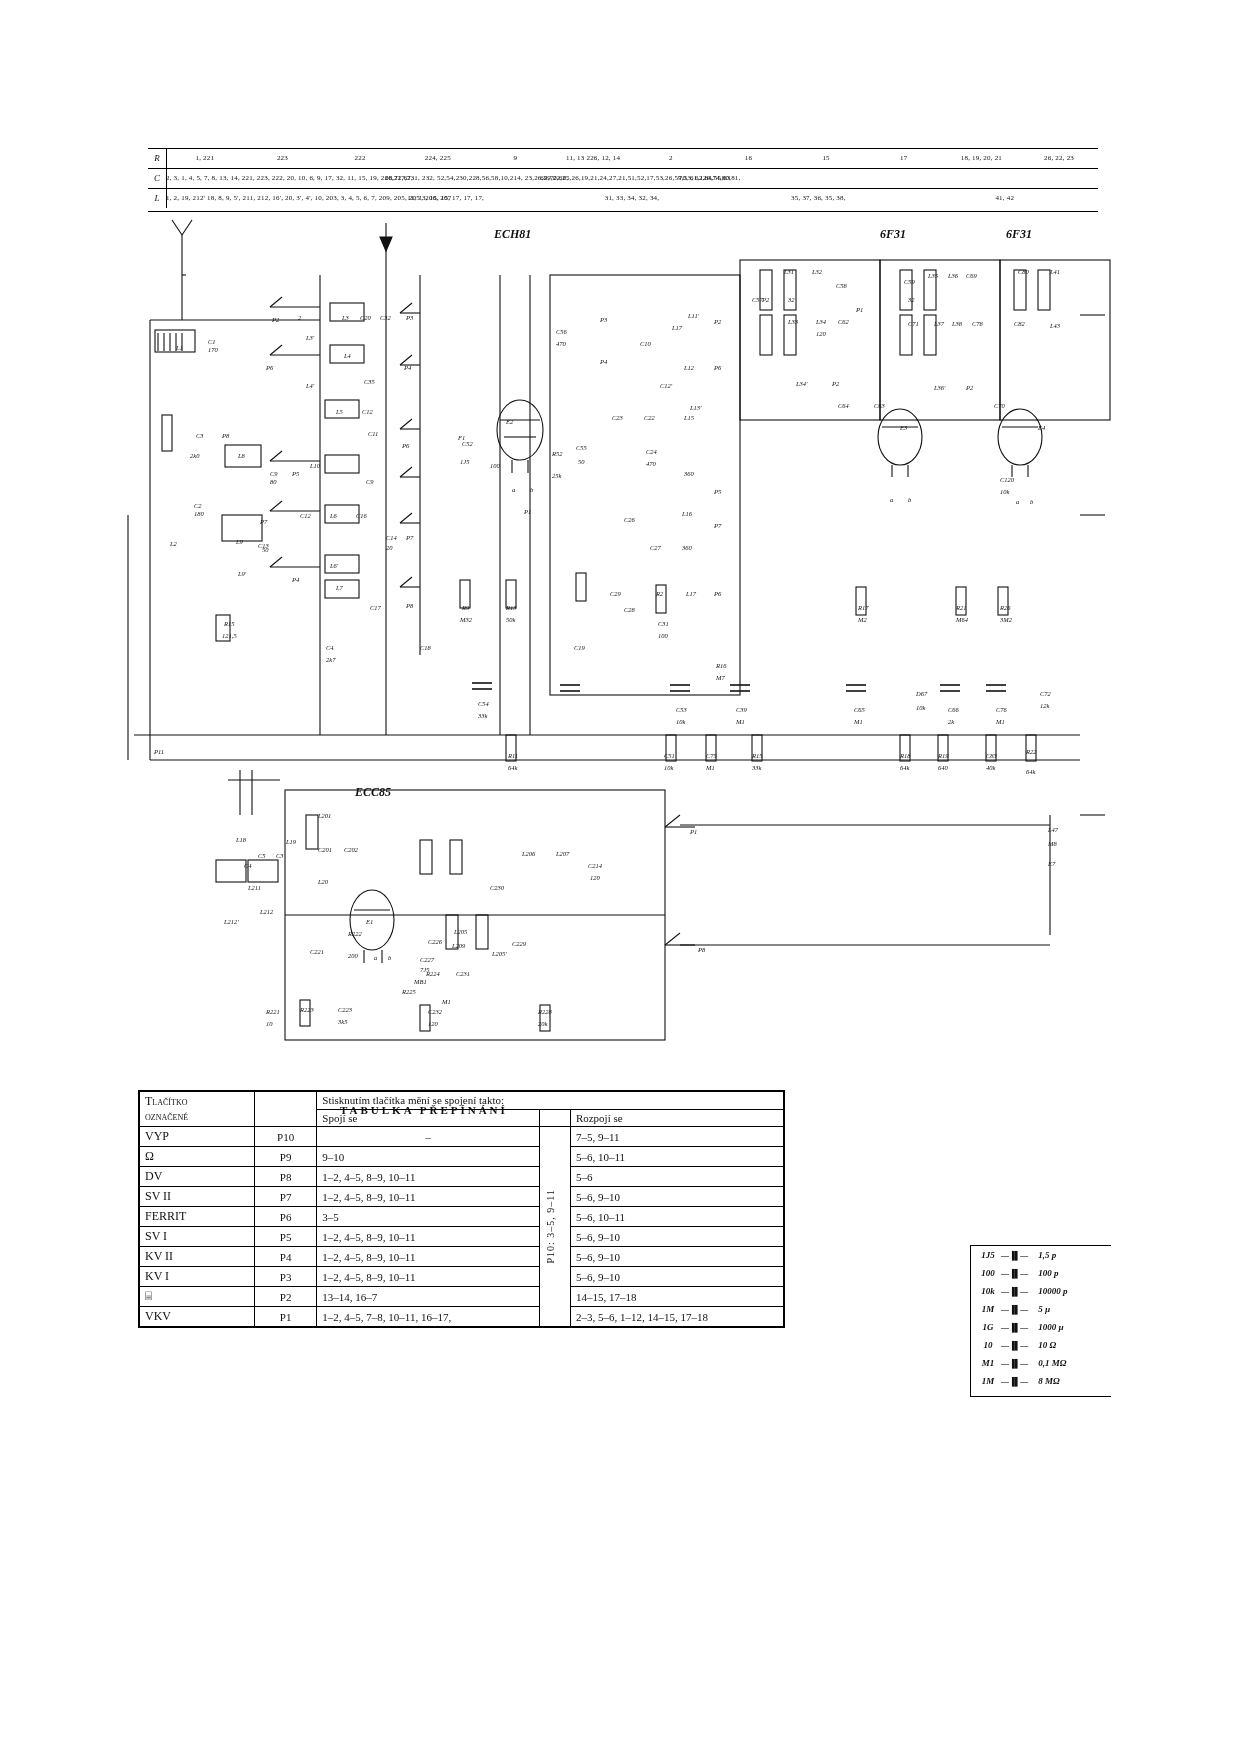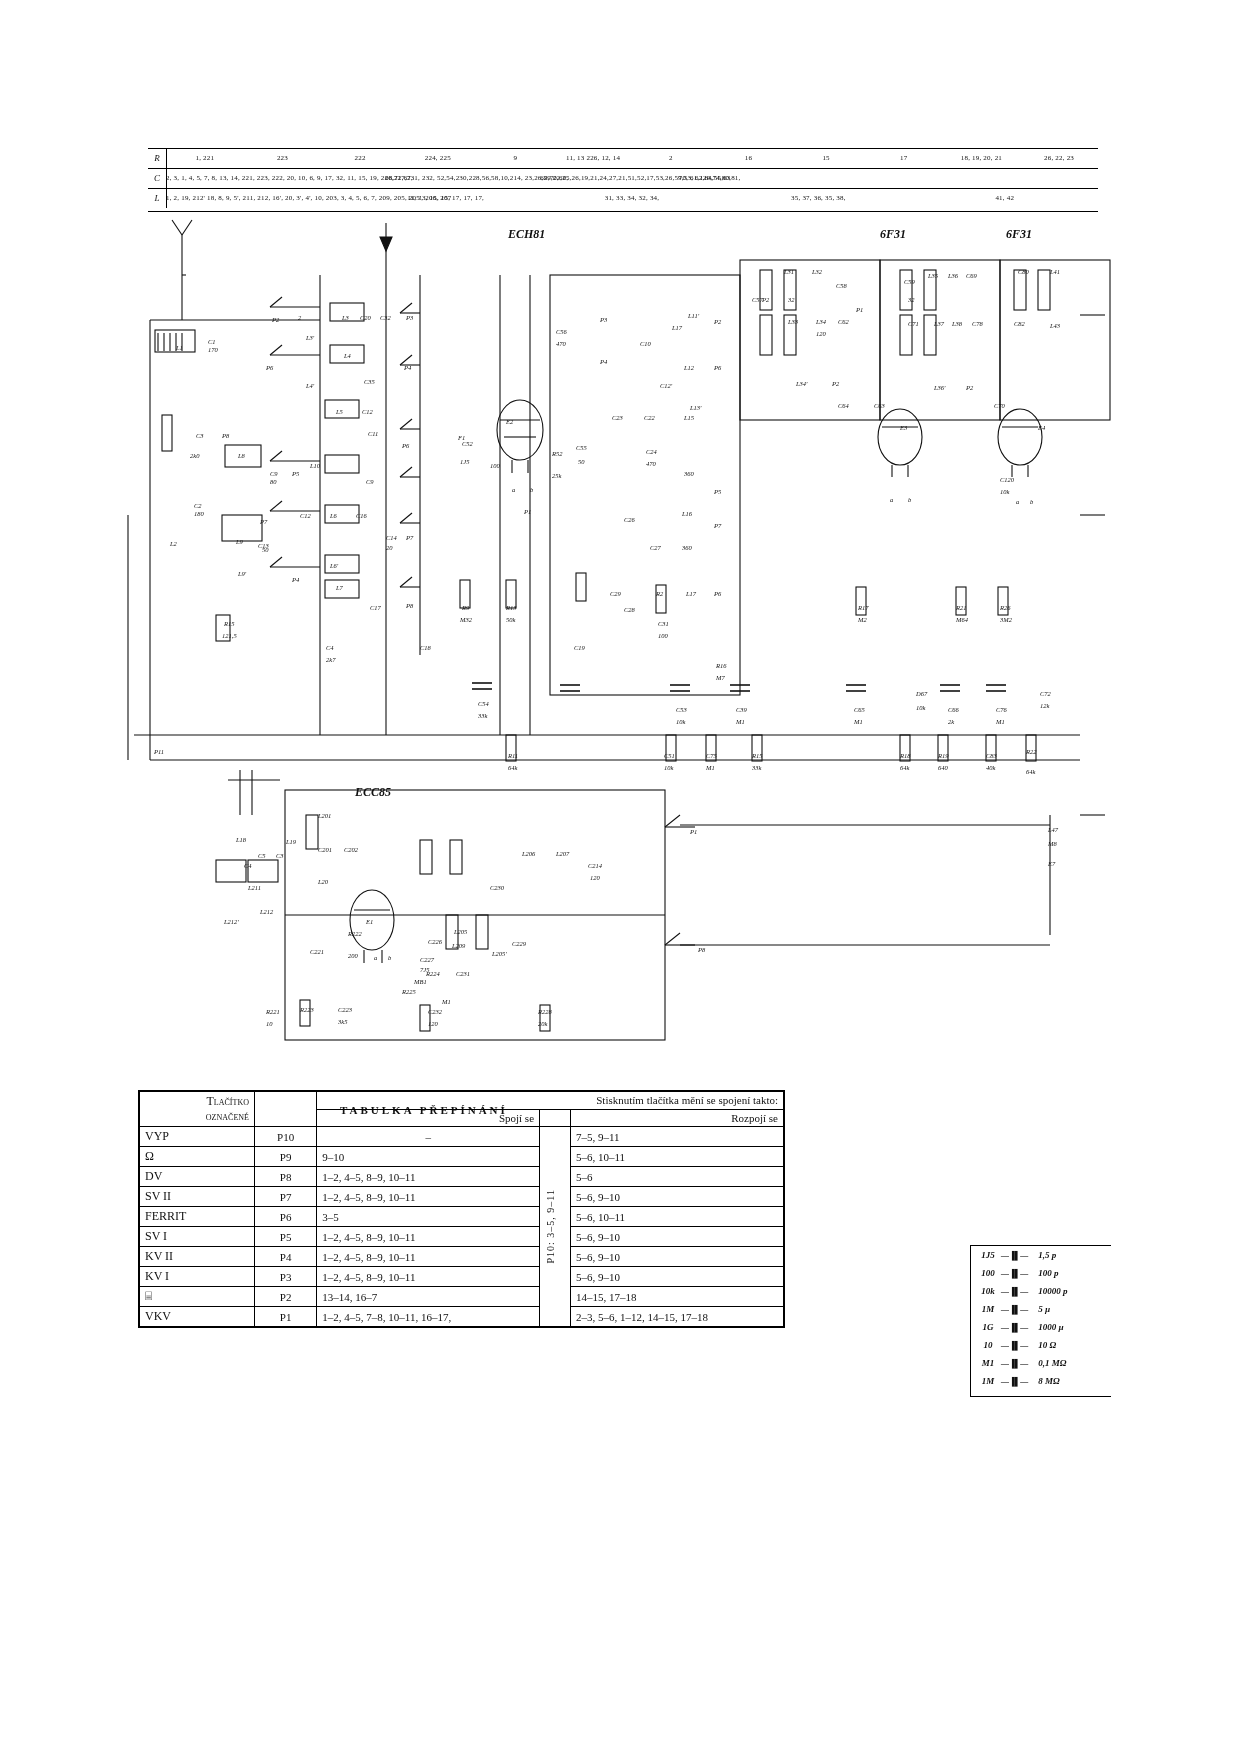--- a/index.html
+++ b/index.html
@@ -17,21 +17,21 @@
   
   .schem{position:absolute;left:120px;top:215px;width:1000px;height:830px;}
   .schem svg{display:block;}
   .lbl{position:absolute;font-family:"Liberation Serif",serif;font-style:italic;font-weight:bold;font-size:12px;}
   .tiny{position:absolute;font-size:6.5px;font-style:italic;font-family:"Liberation Serif",serif;white-space:nowrap;}
 
   
   .tbl{position:absolute;left:138px;top:1090px;width:645px;border:1.5px solid #000;border-collapse:collapse;}
   .tbl table{border-collapse:collapse;width:100%;}
   .tbl td,.tbl th{border:1px solid #000;font-size:11px;padding:2px 5px;font-family:"Liberation Serif",serif;}
-  .tbl th{font-weight:normal;text-align:right;}
+  .tbl th{font-weight:normal;text-align:left;}
   .tbl .c1{width:105px;font-variant:small-caps;font-size:12px;}
   .tbl .c2{width:52px;text-align:center;}
   .tbl .c3{width:215px;}
   .tbl .cv{width:20px;text-align:center;}
   .tbl .c4{width:205px;}
   .vert{writing-mode:vertical-rl;transform:rotate(180deg);font-size:10px;letter-spacing:1px;white-space:nowrap;}
   .tabtitle{position:absolute;left:340px;top:1104px;font-size:11px;letter-spacing:3px;font-weight:bold;font-family:"Liberation Serif",serif;}
 
   
   .legend{position:absolute;left:970px;top:1245px;width:140px;height:150px;border:1px solid #000;border-right:none;}
@@ -246,21 +246,21 @@
       <line x1="560" y1="730" x2="930" y2="730"></line>
 
       <g>
         <line x1="545" y1="612" x2="575" y2="612"></line>
           <line x1="545" y1="612" x2="560" y2="600"></line>
         <line x1="545" y1="730" x2="575" y2="730"></line>
           <line x1="545" y1="730" x2="560" y2="718"></line>
       </g>
     </svg>
 
-    <div class="lbl" style="left:388px;top:12px;">ECH81</div>
+    <div class="lbl" style="left:374px;top:12px;">ECH81</div>
     <div class="lbl" style="left:760px;top:12px;">6F31</div>
     <div class="lbl" style="left:886px;top:12px;">6F31</div>
     <div class="lbl" style="left:235px;top:570px;">ECC85</div>
 
     <div id="comp-layer">
         <div class="tiny" style="left: 56px; top: 129px;">L1</div>
         <div class="tiny" style="left: 88px; top: 123px;">C1</div>
         <div class="tiny" style="left: 88px; top: 131px;">170</div>
         <div class="tiny" style="left: 76px; top: 217px;">C3</div>
         <div class="tiny" style="left: 102px; top: 217px;">P8</div>

